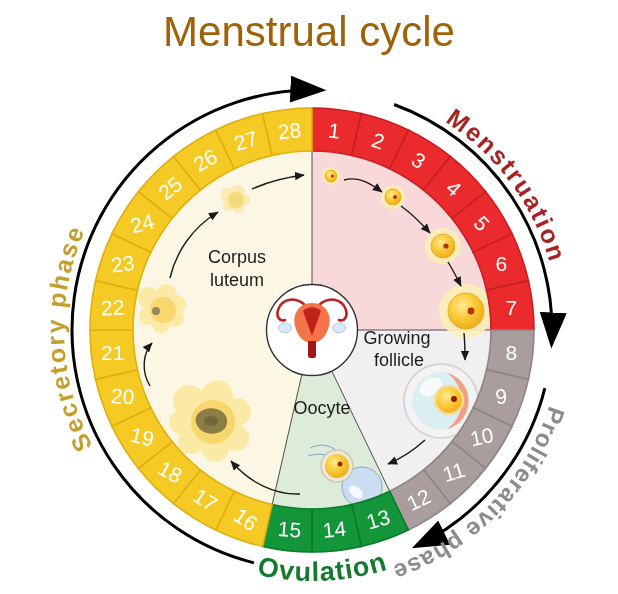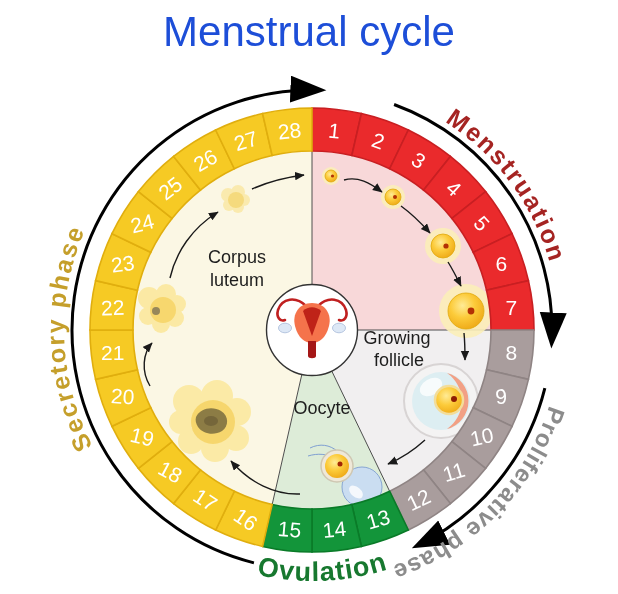--- a/index.html
+++ b/index.html
@@ -1,19 +1,19 @@
 <!DOCTYPE html>
 <html><head>
 <meta charset="utf-8">
 <style>
   html,body{margin:0;padding:0;background:#ffffff;}
   .stage{position:relative;width:618px;height:594px;background:#ffffff;overflow:hidden;
          font-family:"Liberation Sans",sans-serif;}
   .title{position:absolute;top:8px;left:0;right:0;text-align:center;
-         font-size:42px;font-weight:400;color:#1d4ed8;letter-spacing:0;}
+         font-size:42px;font-weight:400;color:#a16207;letter-spacing:0;}
   svg{position:absolute;left:0;top:0;}
   svg text{font-family:"Liberation Sans",sans-serif;}
 </style>
 </head>
 <body>
 
 <div class="stage">
   <div class="title">Menstrual cycle</div>
   <svg id="wheel-svg" width="618" height="594" viewBox="0 0 618 594">
       <defs>

